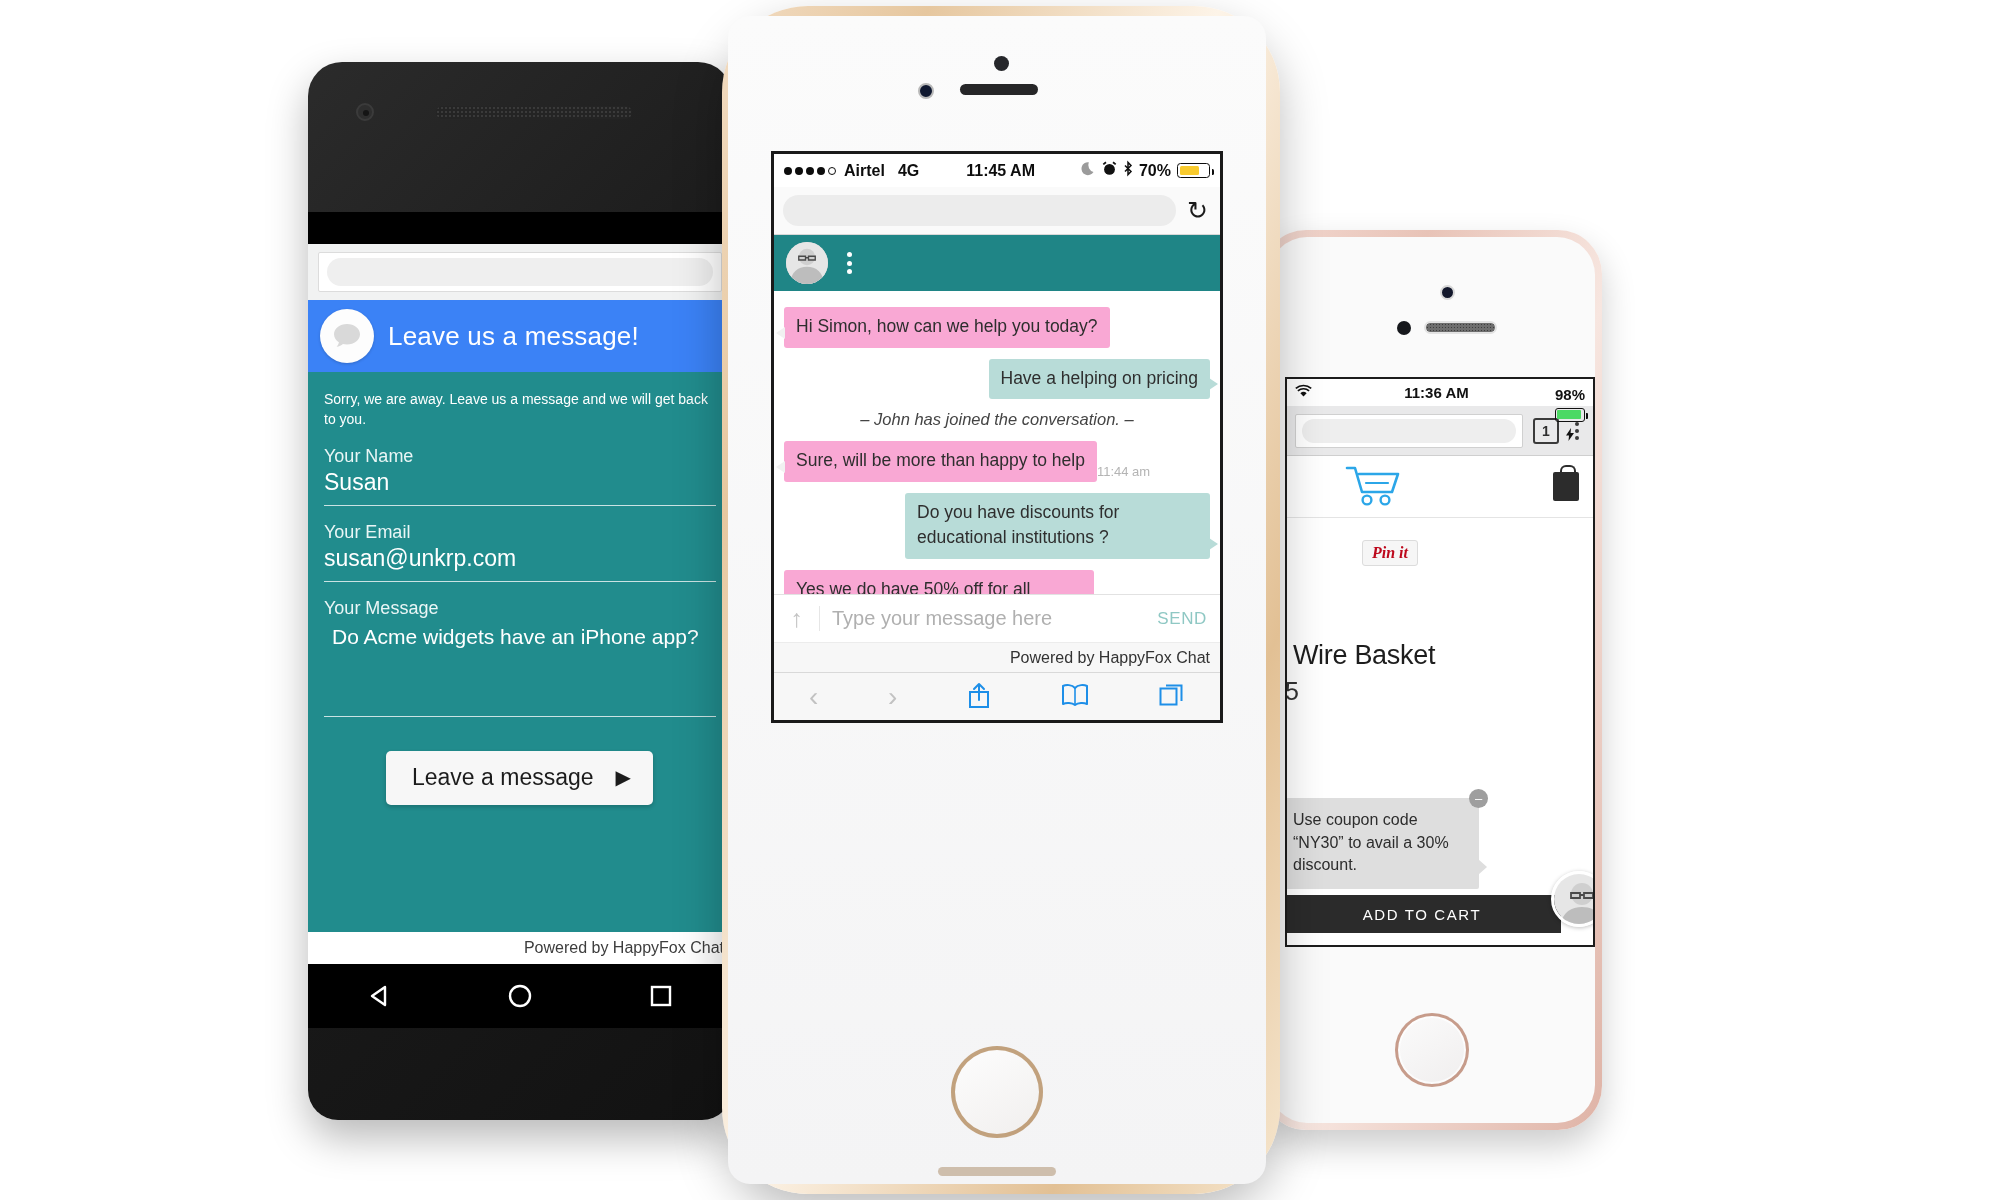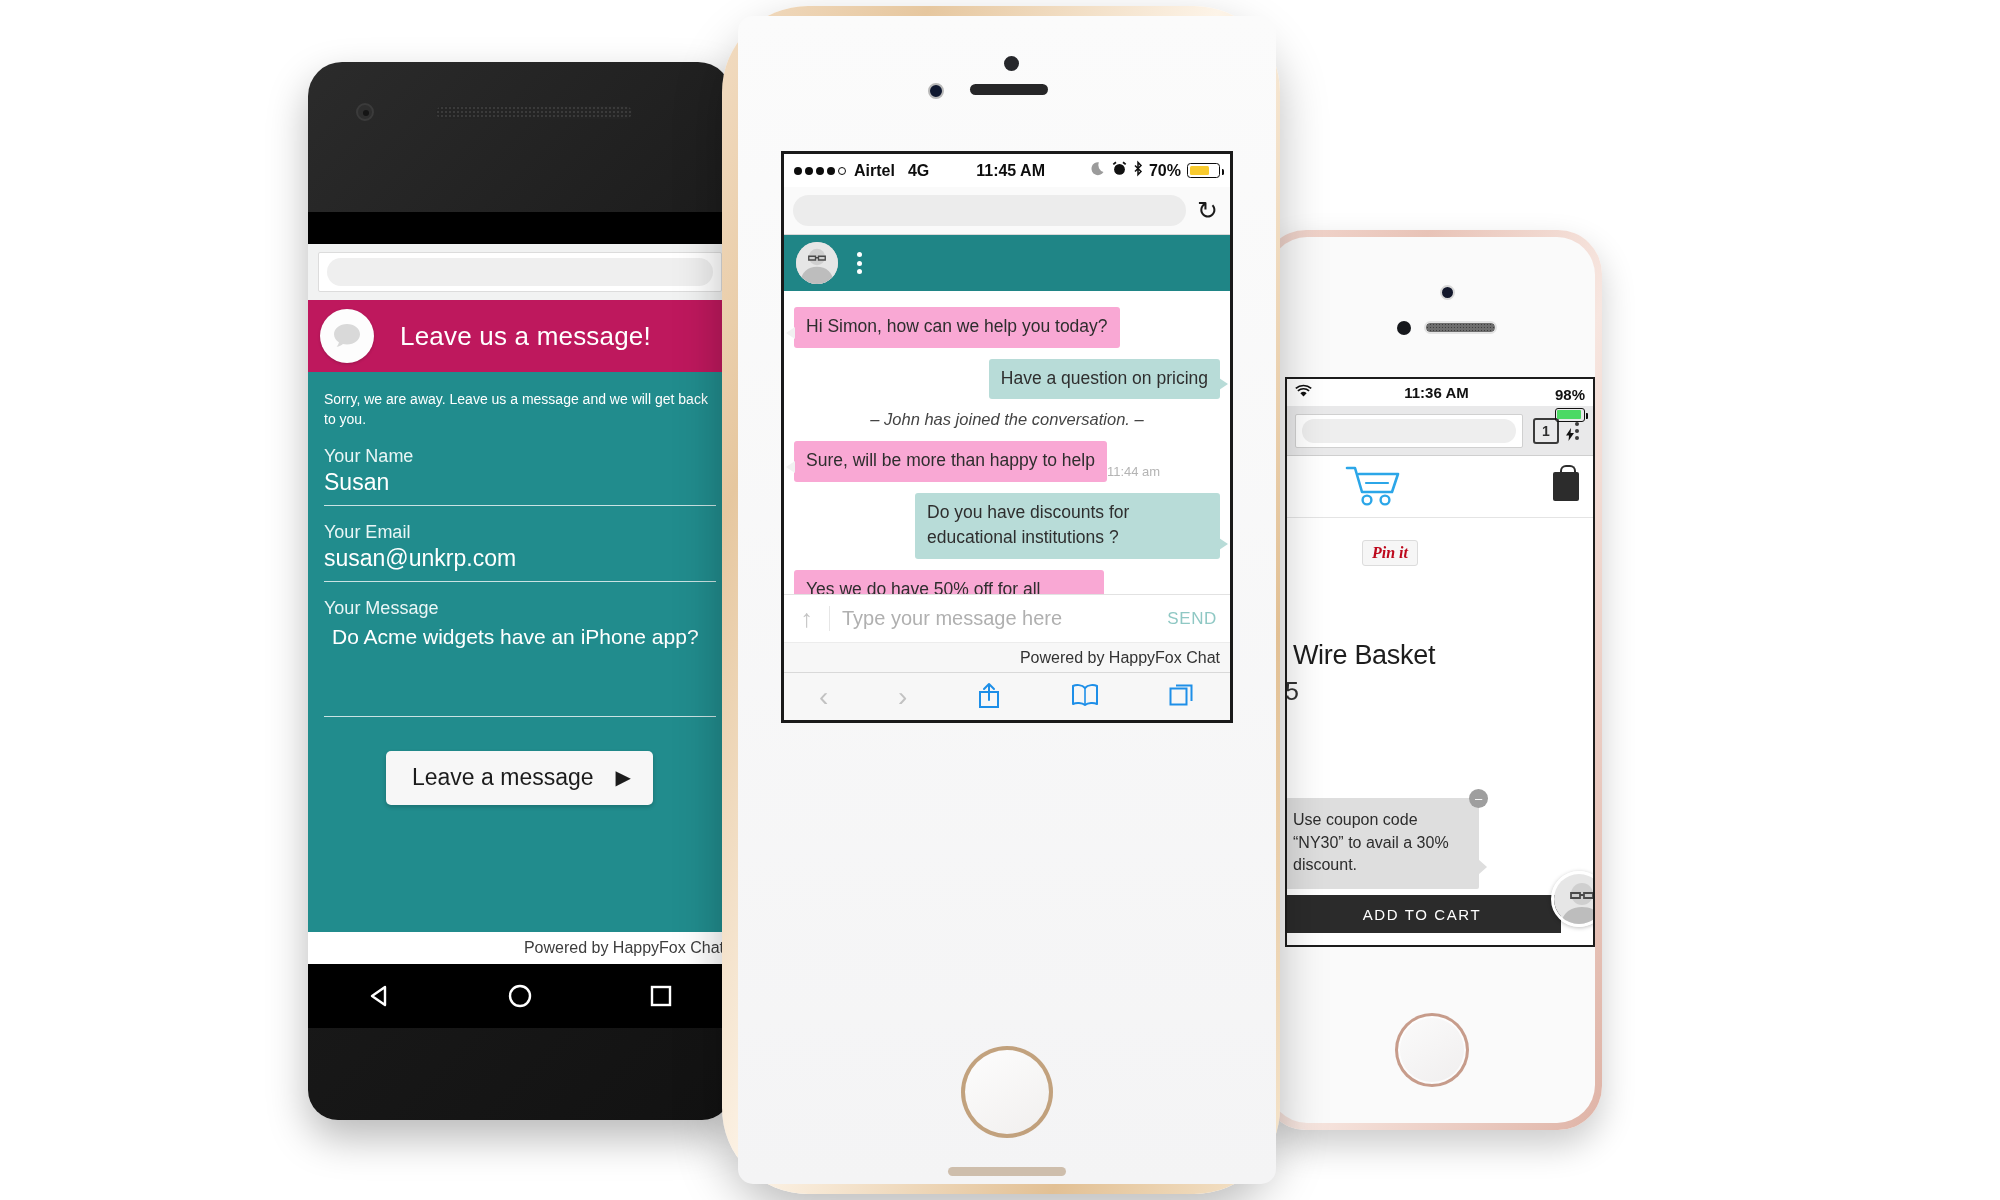--- a/index.html
+++ b/index.html
@@ -43,22 +43,22 @@
     height:56px; background:#f1f2f2; padding:8px 10px;
   }
   .and-urlbox{
     height:40px; background:#fff; border:1px solid #dcdcdc; border-radius:2px;
     padding:5px 8px;
   }
   .and-urlpill{ height:28px; background:#efefef; border-radius:14px; }
 
   .and-widget{ background:#218c8d; height:100%; }
   .and-widget-head{
-    height:72px; display:flex; align-items:center; padding-left:12px; gap:26px;
-    background:#be185d;
+    height:72px; display:flex; align-items:center; padding-left:12px; gap:14px;
+    background:#3b82f6;
   }
   .and-avatar-bubble{
     width:54px;height:54px;border-radius:50%;background:#fdfdfd;
     display:flex;align-items:center;justify-content:center;flex:0 0 auto;
     box-shadow:0 1px 3px rgba(0,0,0,.18);
   }
   .and-widget-title{ color:#fff; font-size:26px; font-weight:400; letter-spacing:.2px;}
   .and-body{ padding:18px 16px 0 16px; color:#fff; }
   .and-away{ font-size:14px; line-height:1.42; color:#fff; }
   .and-field{ margin-top:16px; }
@@ -173,23 +173,23 @@
   }
 
   
   #ip-phone{
     position:absolute; left:722px; top:6px; width:558px; height:1188px;
     background:linear-gradient(112deg,#f2dcc2 0%, #e6c79f 20%, #fdf4e8 48%, #e2c094 78%, #f6e6ce 100%);
     border-radius:86px;
     box-shadow:0 20px 48px rgba(0,0,0,.26);
   }
   #ip-phone .ip-body{
-    position:absolute; left:16px; top:10px; width:538px; height:1168px;
+    position:absolute; left:6px; top:10px; width:538px; height:1168px;
     background:linear-gradient(180deg,#fbfbfb 0%, #f4f4f5 100%);
-    border-radius:15px;
+    border-radius:22px;
   }
   .ip-cam{ position:absolute; left:190px; top:67px; width:16px;height:16px;border-radius:50%;
      background:#0f1830; border:2.5px solid #b9b9b9; }
   .ip-dot{ position:absolute; left:266px; top:40px; width:15px;height:15px;border-radius:50%;background:#26272b;}
   .ip-speaker{ position:absolute; left:232px; top:68px; width:78px;height:11px;border-radius:6px;background:#262628;}
   #ip-screen{
     position:absolute; left:43px; top:135px; width:452px; height:572px;
     background:#fff; overflow:hidden; border:3px solid #1a1a1a;
   }
   .ip-status{
@@ -502,21 +502,21 @@
             </div>
         </div>
 
         <div class="ip-chatbody">
 
           <div class="row left">
             <div class="bub agent">Hi Simon, how can we help you today?</div>
           </div>
 
           <div class="row right">
-            <div class="bub user">Have a question on pricing</div>
+            <div class="bub user">Have a helping on pricing</div>
           </div>
 
           <div class="sysnote">– John has joined the conversation. –</div>
 
           <div class="row left">
             <div class="bub agent">Sure, will be more than happy to help</div>
             <div class="ts">11:44 am</div>
           </div>
 
           <div class="row right">

